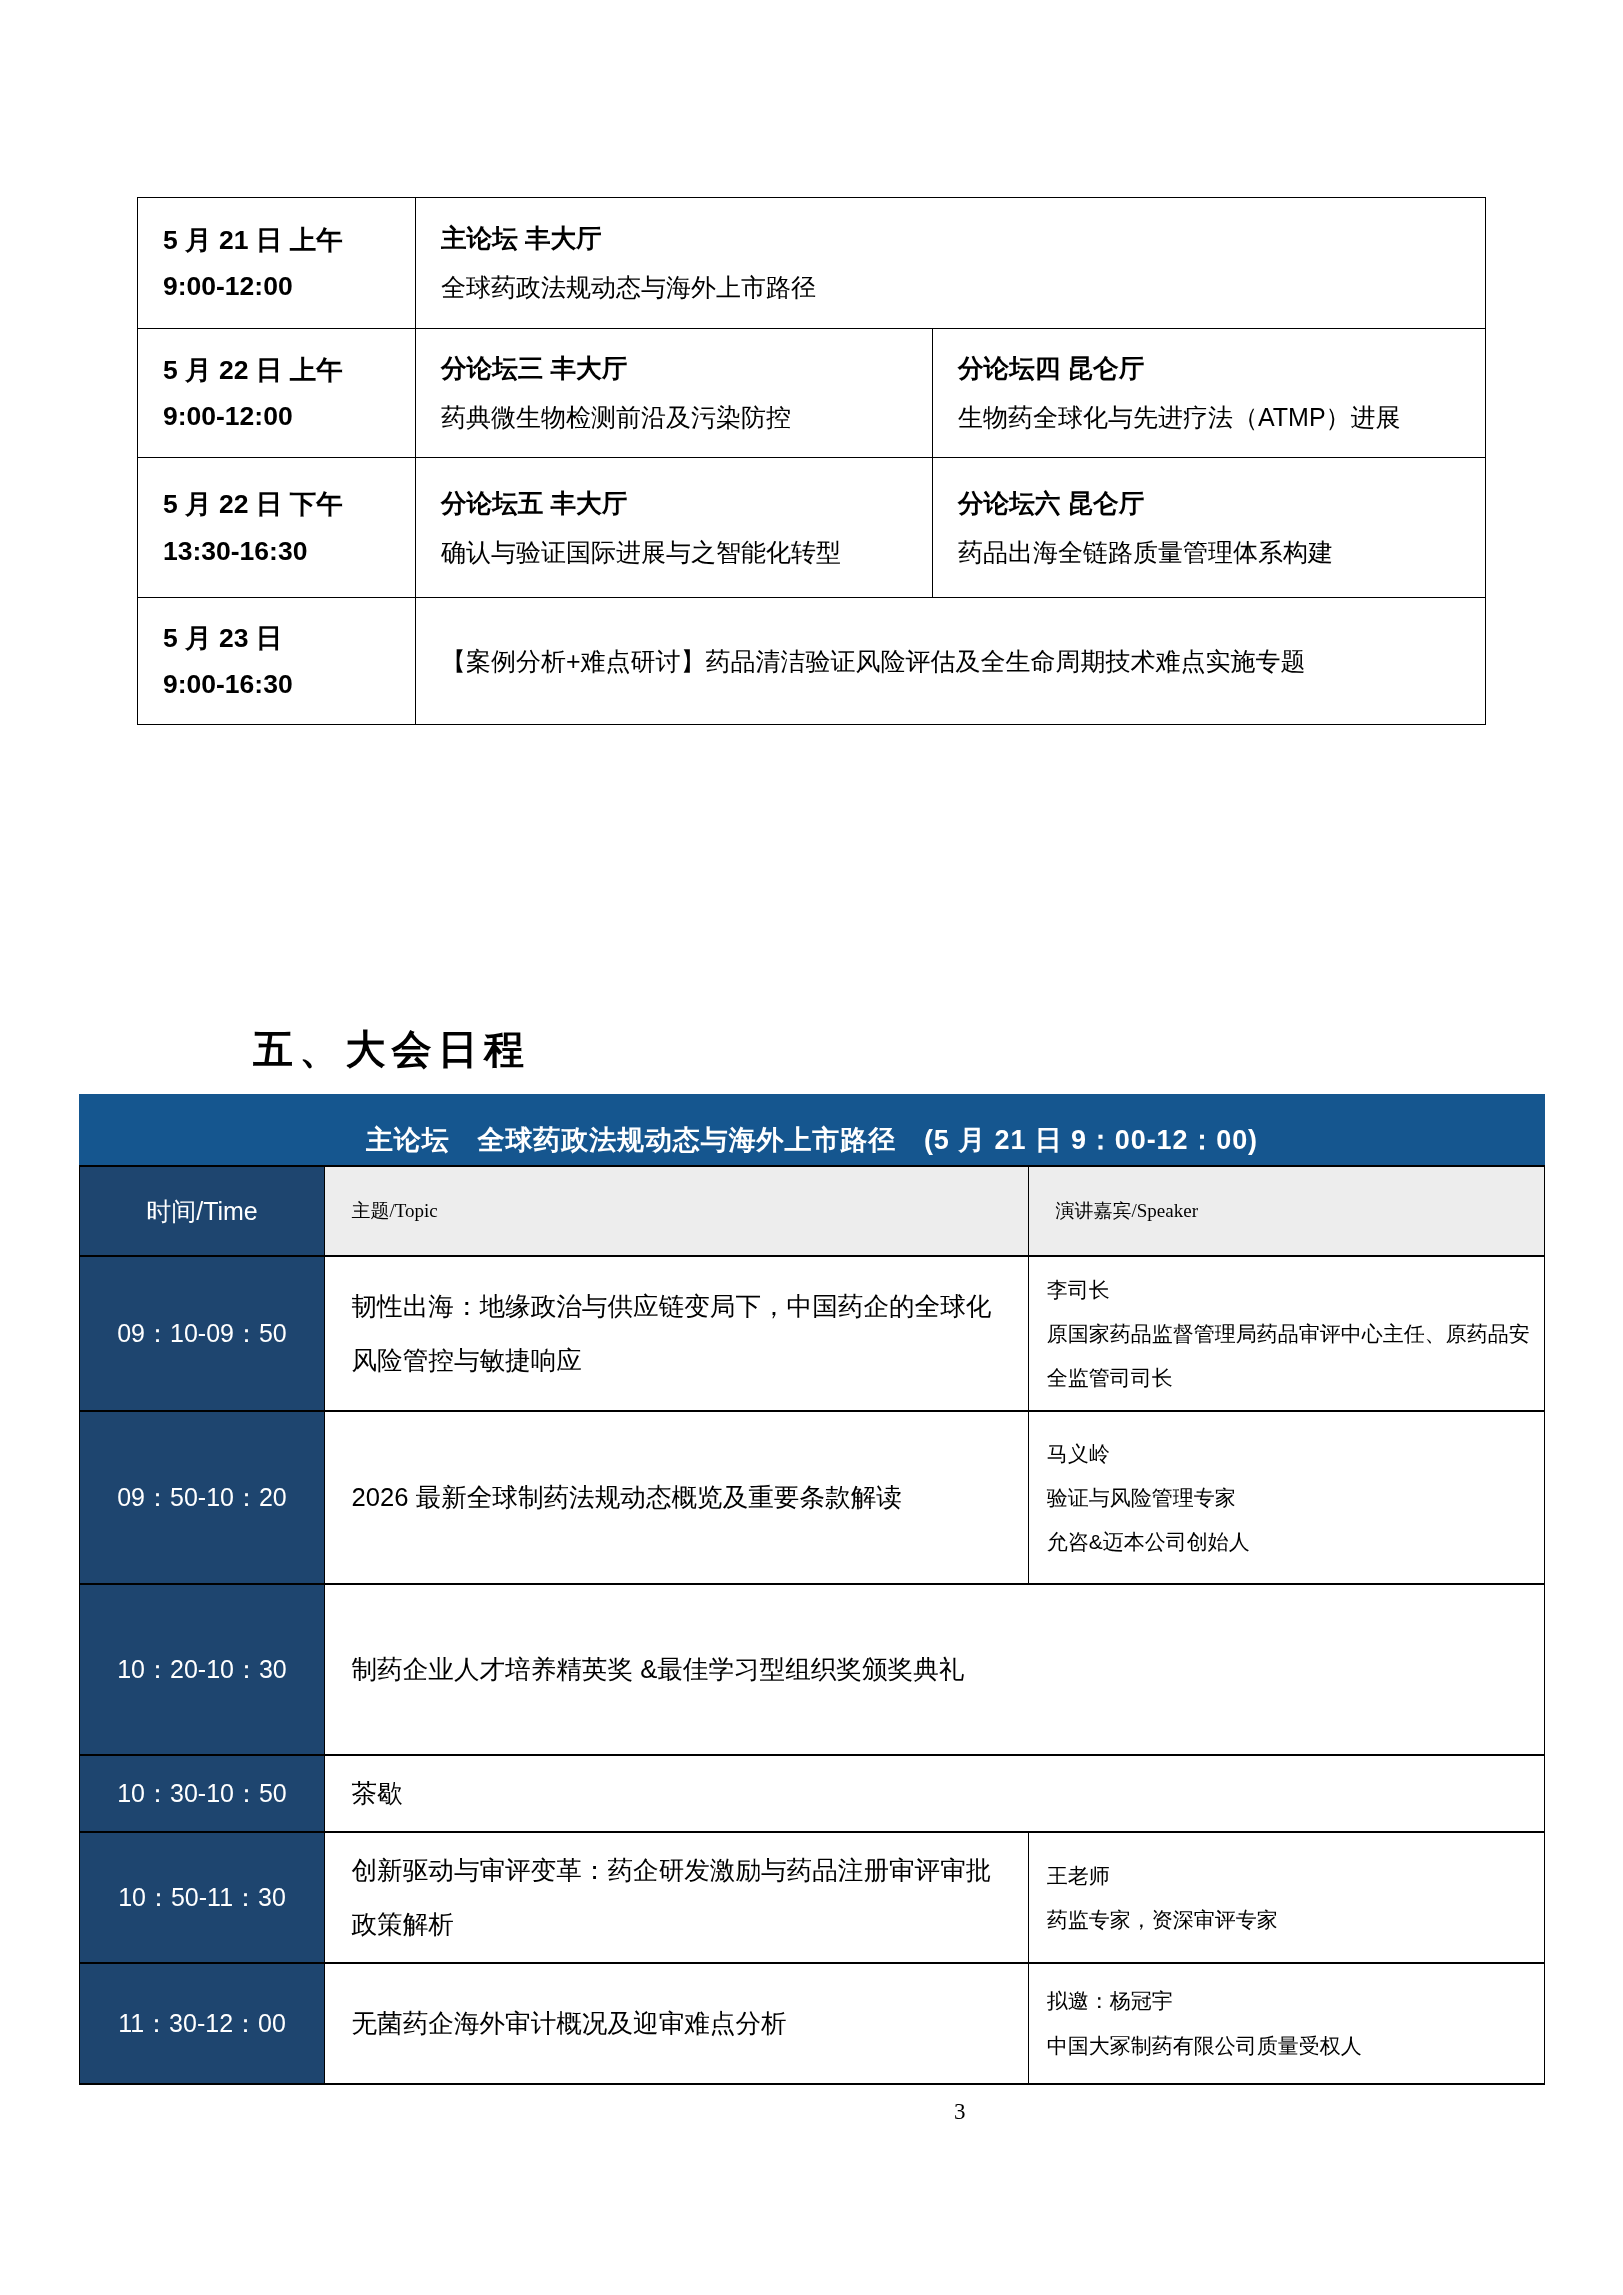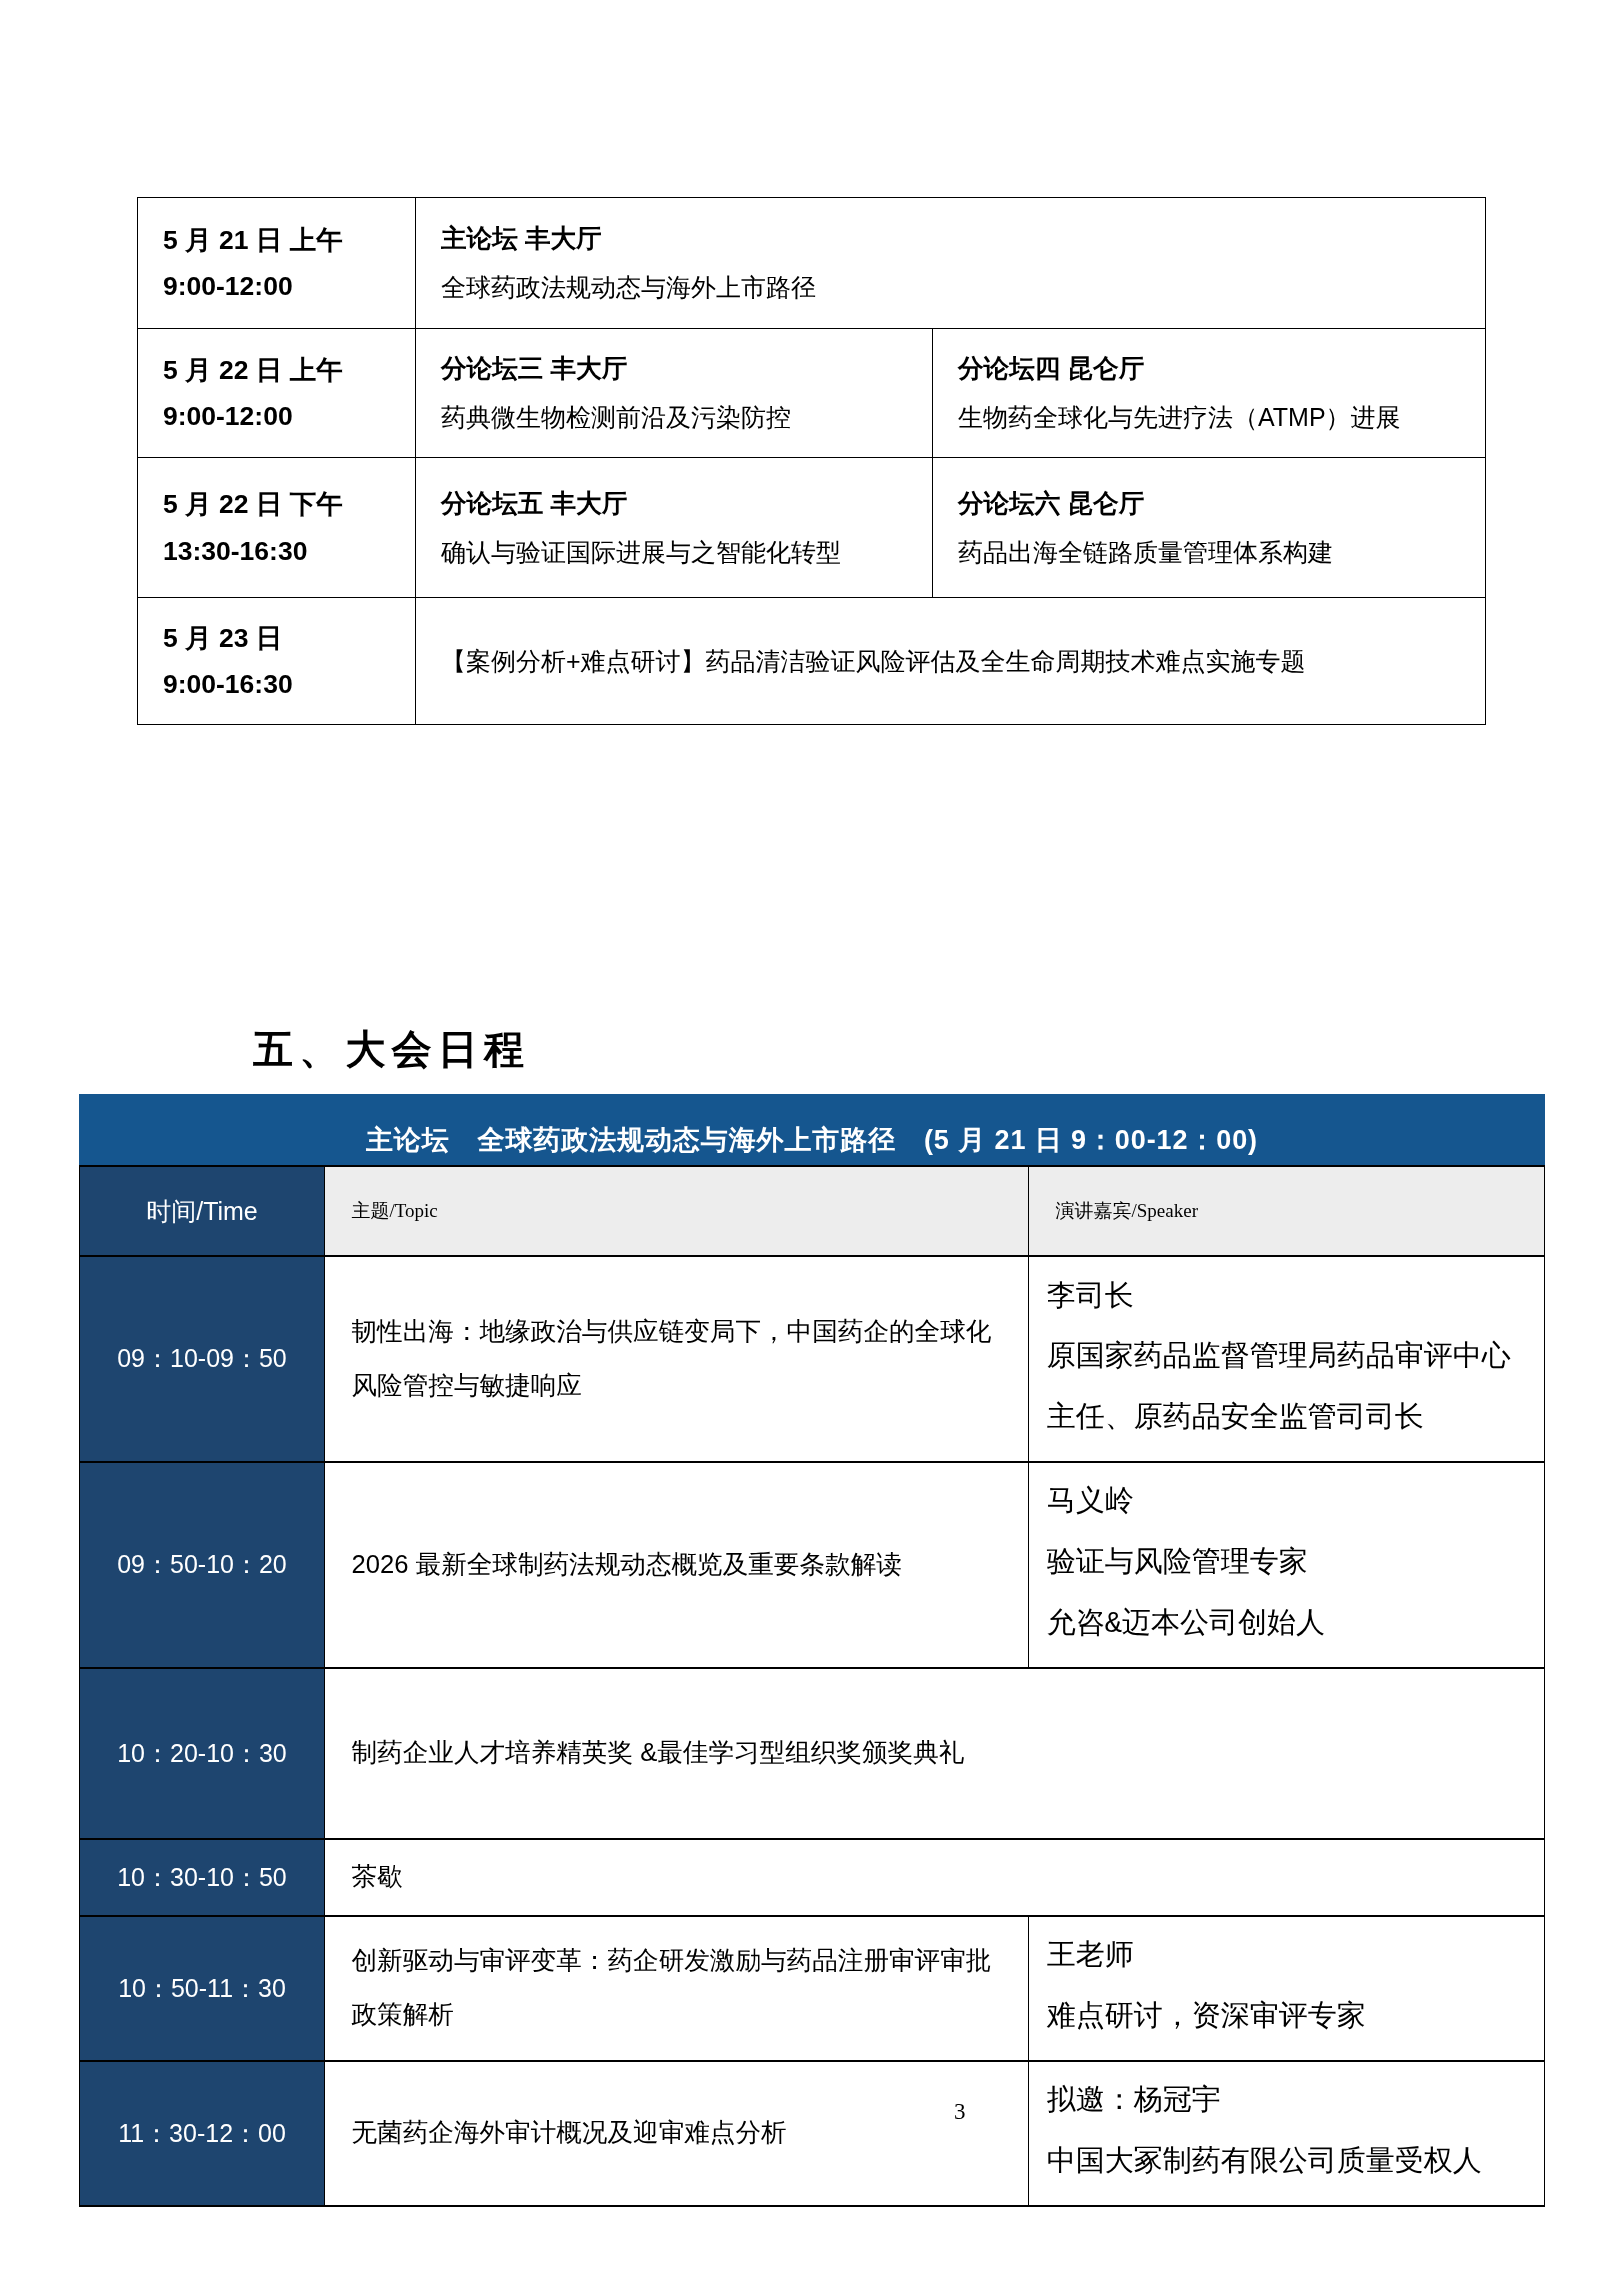--- a/index.html
+++ b/index.html
@@ -68,23 +68,22 @@
   .t2 .hdr-gray{
     background:var(--header-gray,#EDEDED);font-size:19px;
     padding:8.8px 8.8px 8.8px 26.5px;
     font-family:Liberation Serif, serif;
   }
   .t2 .topic-cell{
     background:#fff;font-size:25.6px;line-height:2.1;
     padding:10.6px 16px 10.6px 26.5px;
   }
   .t2 .speaker-cell{
-    background:#fff;font-size:29px;line-height:2.1;
+    background:#fff;font-size:21px;line-height:2.1;
     padding:10.6px 12.4px 10.6px 17.7px;
-    font-family:Liberation Mono, monospace;
   }
 
   .page-num{
     position:absolute;left:954px;top:2099px;
     font-family:"Liberation Serif","DejaVu Serif",serif;font-size:23px;
   }
 </style>
 </head>
 <body>
 
@@ -184,21 +183,21 @@
       </tr>
       <tr>
         <td class="time-cell">10：30-10：50</td>
         <td class="topic-cell" colspan="2">茶歇</td>
       </tr>
       <tr>
         <td class="time-cell">10：50-11：30</td>
         <td class="topic-cell">创新驱动与审评变革：药企研发激励与药品注册审评审批政策解析</td>
         <td class="speaker-cell">
           <div>王老师</div>
-          <div>难点研讨，资深审评专家</div>
+          <div>药监专家，资深审评专家</div>
         </td>
       </tr>
       <tr>
         <td class="time-cell">11：30-12：00</td>
         <td class="topic-cell">无菌药企海外审计概况及迎审难点分析</td>
         <td class="speaker-cell">
           <div>拟邀：杨冠宇</div>
           <div>中国大冢制药有限公司质量受权人</div>
         </td>
       </tr>

